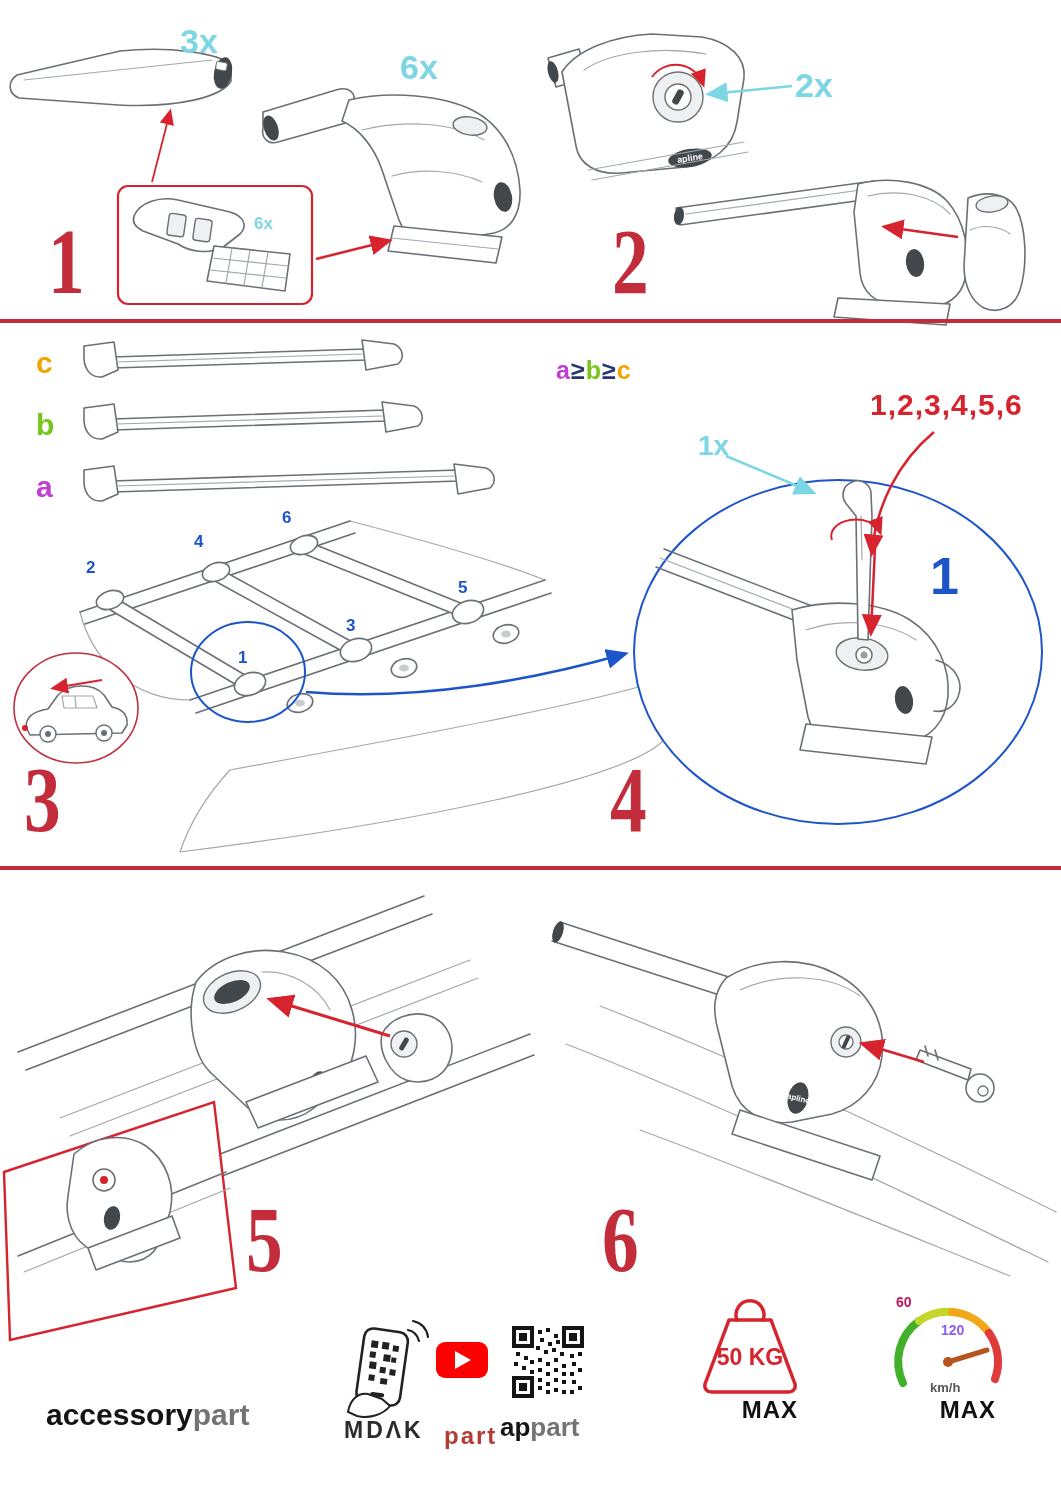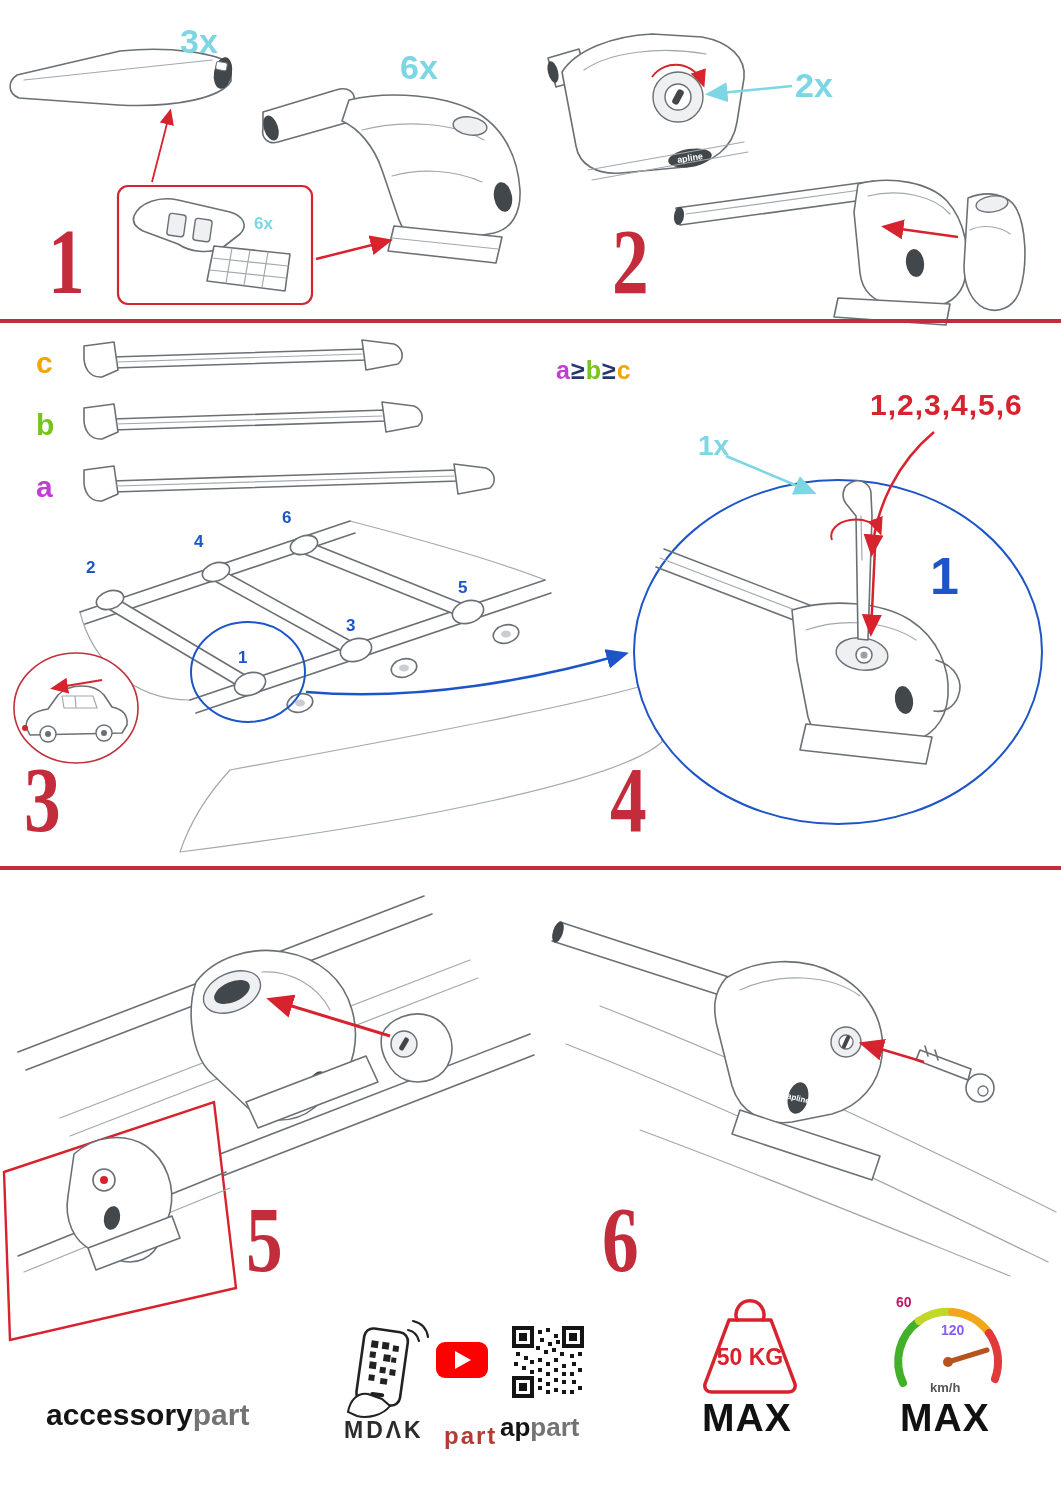--- a/index.html
+++ b/index.html
@@ -16,21 +16,21 @@
   .big1{font-weight:700;color:#1d55c8;font-size:52px}
   .abc{font-weight:700;font-size:30px}
   .rule{font-weight:700;font-size:25px;letter-spacing:1px}
   .model{font-weight:700;font-size:31px;color:#233e77;letter-spacing:.5px}
   .brand{font-weight:700;font-size:30px;color:#141414}
   .txr{color:#737373}
   .mdak{font-weight:700;font-size:23px;color:#2c2c2c;letter-spacing:3px}
   .ipqi{font-weight:700;font-size:24px;color:#b23c35;letter-spacing:2px}
   .apline{font-weight:700;font-size:26px;color:#141414}
   .kgval{font-weight:700;font-size:23px;color:#d6232e;text-align:center}
-  .max{font-weight:700;font-size:39px;color:#111;text-align:left;letter-spacing:1px}
+  .max{font-weight:700;font-size:24px;color:#111;text-align:right;letter-spacing:1px}
   .speedlbl{font-weight:700;font-size:14px}
   .kmh{font-size:13px;color:#555;font-weight:700}
   
   .ln{fill:none;stroke:#6a7076;stroke-width:1.6;stroke-linecap:round;stroke-linejoin:round}
   .ln2{fill:#fff;stroke:#6a7076;stroke-width:1.6;stroke-linejoin:round}
   .lt{fill:none;stroke:#a2a8ad;stroke-width:1.2;stroke-linecap:round}
   .shade{fill:#eef0f2;stroke:#6a7076;stroke-width:1.4}
   .dark{fill:#42474c;stroke:none}
   .ar{fill:none;stroke:#d6232e}
   .ac{fill:none;stroke:#7cd6e4}

